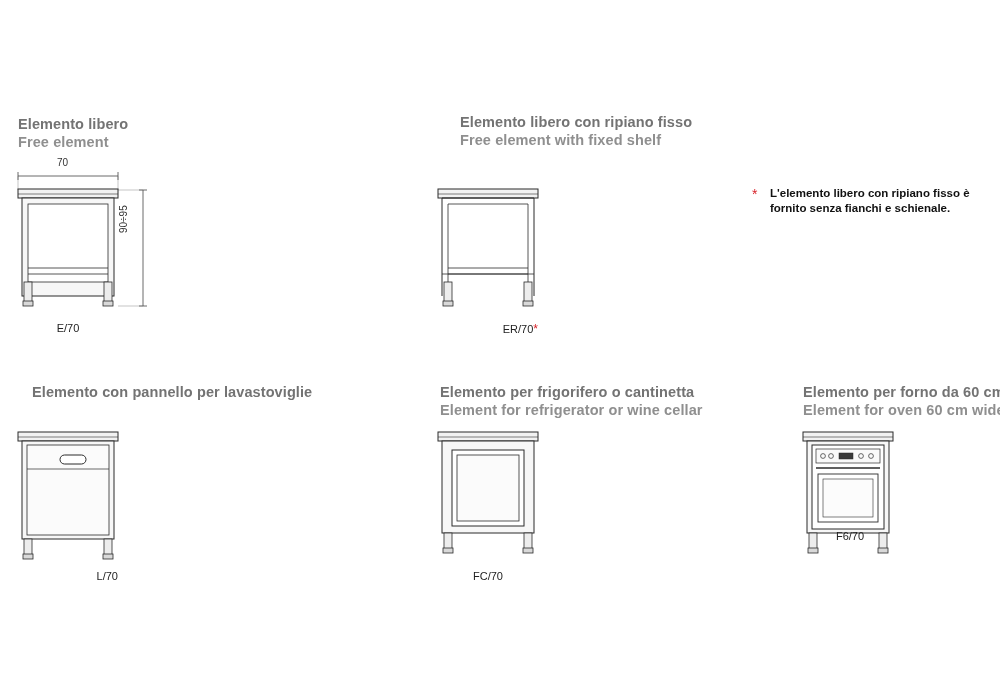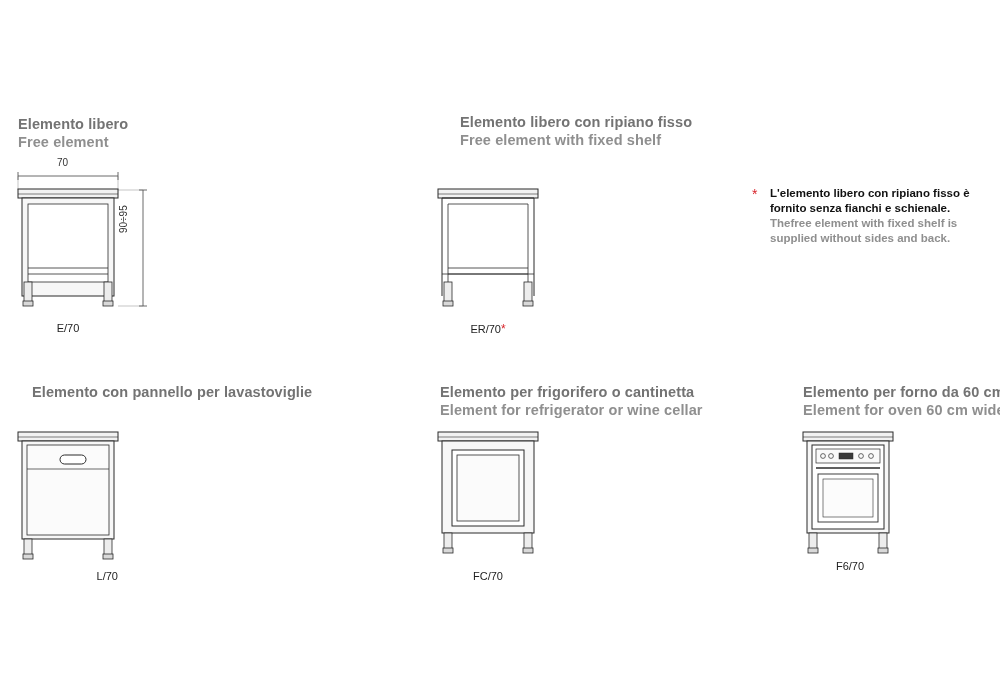--- a/index.html
+++ b/index.html
@@ -153,28 +153,27 @@
       <line x1="18" y1="106" x2="98" y2="106" stroke="#2b2b2b" stroke-width="0.8"></line>
 
       <rect x="14" y="114" width="8" height="22" fill="#ededed" stroke="#2b2b2b" stroke-width="0.8"></rect>
       <rect x="94" y="114" width="8" height="22" fill="#ededed" stroke="#2b2b2b" stroke-width="0.8"></rect>
       <rect x="13" y="133" width="10" height="5" fill="#d9d9d9" stroke="#2b2b2b" stroke-width="0.8"></rect>
       <rect x="93" y="133" width="10" height="5" fill="#d9d9d9" stroke="#2b2b2b" stroke-width="0.8"></rect>
     </g>
   </svg>
 </div>
 
-<div class="item code" style="left:438px; top:322px; width:100px;">
+<div class="item code" style="left:438px; top:322px; width:100px;text-align:right;">
   <span>ER/70</span><span class="star">*</span>
 </div>
 
 <div class="note" style="left:752px; top:186px;">
   <span class="star-big">*</span>
   <p class="note-it">L'elemento libero con ripiano fisso è fornito senza fianchi e schienale.</p>
-  <p class="note-en">Thefree element with fixed shelf is supplied without sides and back.</p>
 </div>
 
 <div class="item" style="left:32px; top:384px;">
   <p class="title-it">Elemento con pannello per lavastoviglie</p>
 </div>
 
 <div class="item" style="left:10px; top:428px;">
   <svg width="140" height="150" viewBox="0 0 140 150">
     <g stroke="#2b2b2b" stroke-width="1" fill="none">
 
@@ -258,15 +257,15 @@
       <rect x="28" y="51" width="50" height="38" fill="#fcfcfc" stroke="#2b2b2b" stroke-width="0.6"></rect>
 
       <rect x="14" y="105" width="8" height="18" fill="#ededed" stroke="#2b2b2b" stroke-width="0.8"></rect>
       <rect x="84" y="105" width="8" height="18" fill="#ededed" stroke="#2b2b2b" stroke-width="0.8"></rect>
       <rect x="13" y="120" width="10" height="5" fill="#d9d9d9" stroke="#2b2b2b" stroke-width="0.8"></rect>
       <rect x="83" y="120" width="10" height="5" fill="#d9d9d9" stroke="#2b2b2b" stroke-width="0.8"></rect>
     </g>
   </svg>
 </div>
 
-<div class="item code" style="left:800px; top:560px; width:100px;">
+<div class="item code" style="left:800px; top:530px; width:100px;">
   <span>F6/70</span>
 </div>
 
 </body></html>

